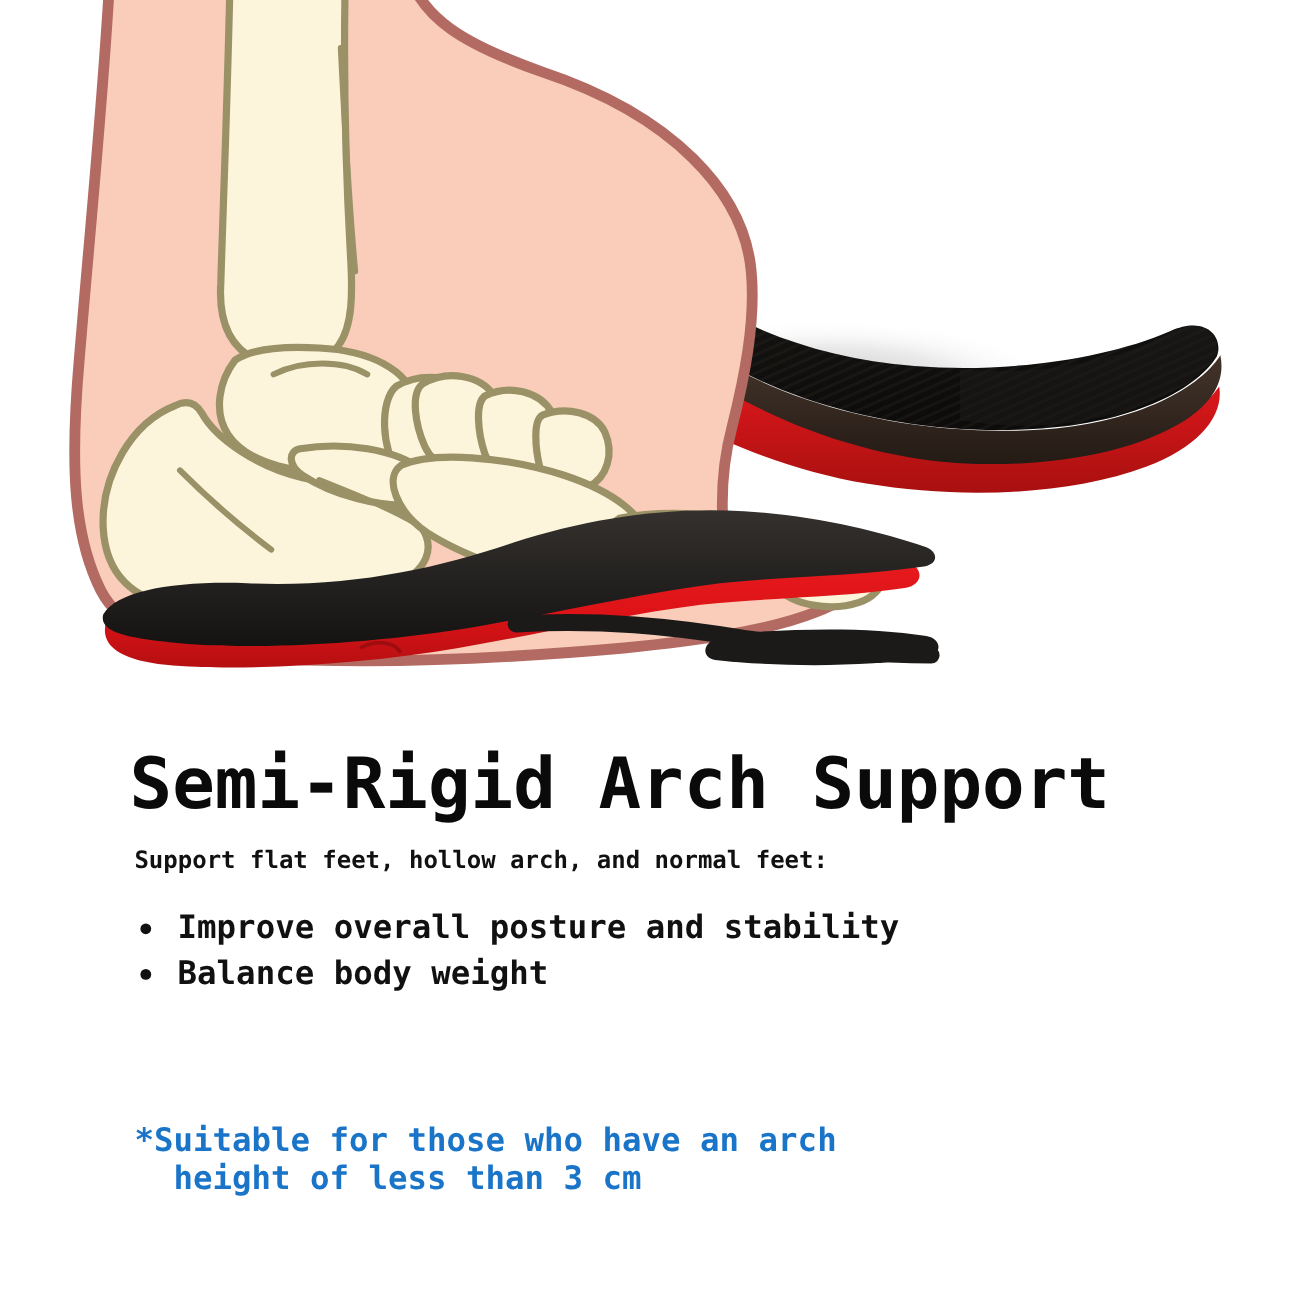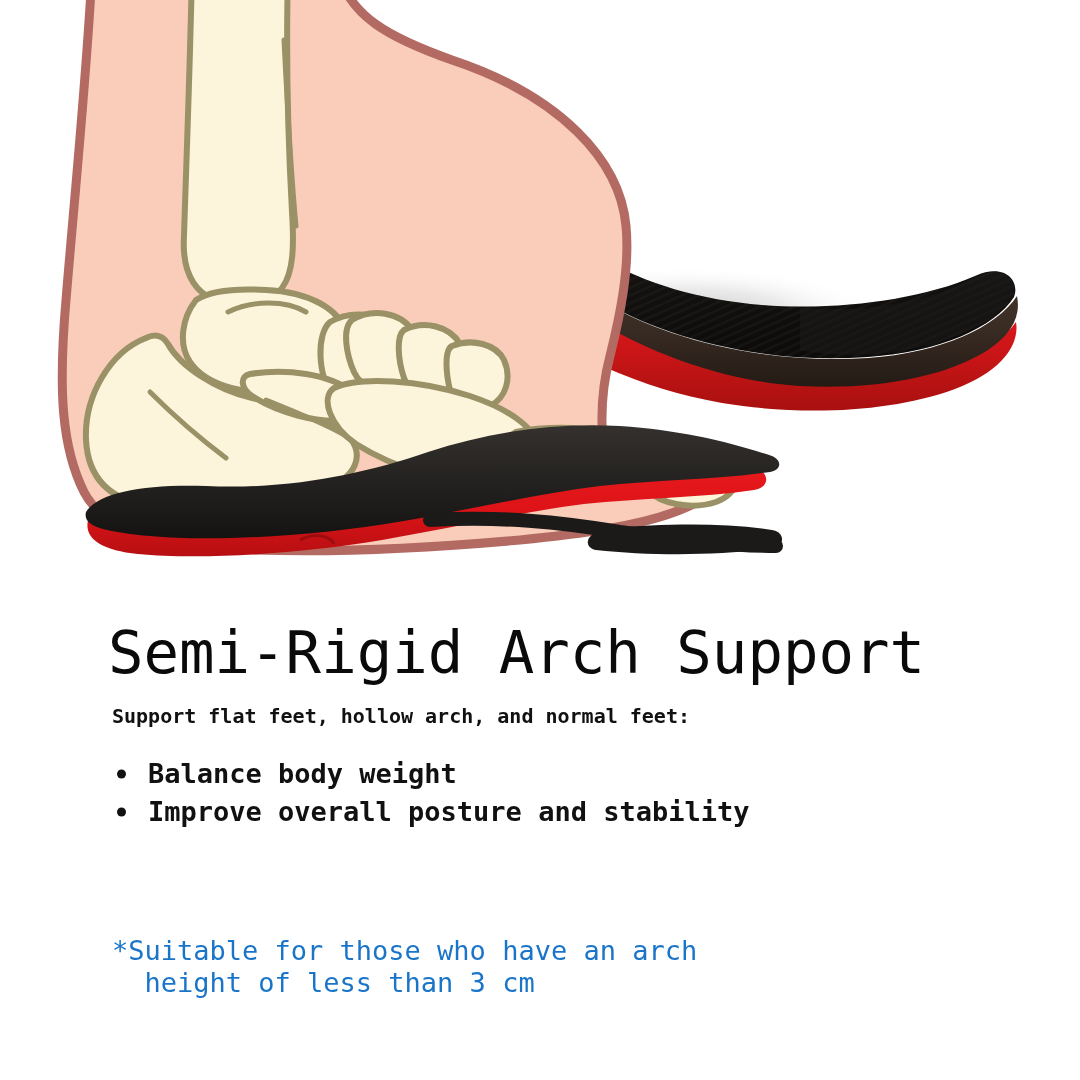--- a/index.html
+++ b/index.html
@@ -40,21 +40,21 @@
     height: 480px;
   }
 
   .title {
     position: absolute;
     left: 108px;
     top: 22px;
     margin: 0;
     font-size: 59px;
     line-height: 1.05;
-    font-weight: 400;
+    font-weight: 700;
     letter-spacing: 0px;
     color: #0a0a0a;
     white-space: nowrap;
   }
 
   .subtitle {
     position: absolute;
     left: 112px;
     top: 104px;
     margin: 0;
@@ -94,21 +94,21 @@
     background: #111111;
   }
 
   .footnote {
     position: absolute;
     left: 112px;
     top: 335px;
     margin: 0;
     font-size: 27px;
     line-height: 1.18;
-    font-weight: 400;
+    font-weight: 700;
     color: #1a75c9;
     white-space: pre;
   }
 </style>
 </head>
 <body>
 
 <div id="page">
 
   <div id="artwork">
@@ -357,24 +357,24 @@
 
   <div id="copy">
 
     <h1 class="title">Semi-Rigid Arch Support</h1>
 
     <p class="subtitle">Support flat feet, hollow arch, and normal feet:</p>
 
     <ul class="bullets">
       <li>
         <span class="dot"></span>
-        <span>Balance body weight</span>
+        <span>Improve overall posture and stability</span>
       </li>
       <li>
         <span class="dot"></span>
-        <span>Improve overall posture and stability</span>
+        <span>Balance body weight</span>
       </li>
     </ul>
 
     <p class="footnote">*Suitable for those who have an arch
   height of less than 3 cm</p>
   </div>
 </div>
 
 </body></html>

